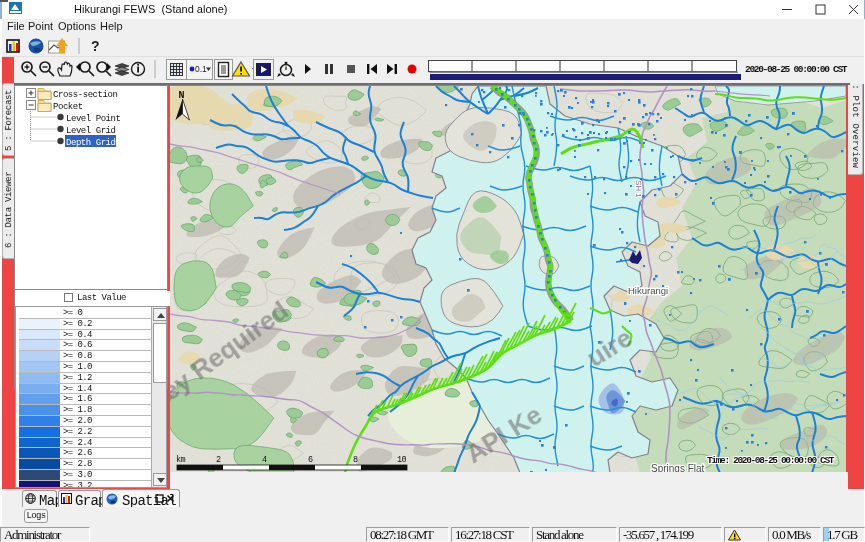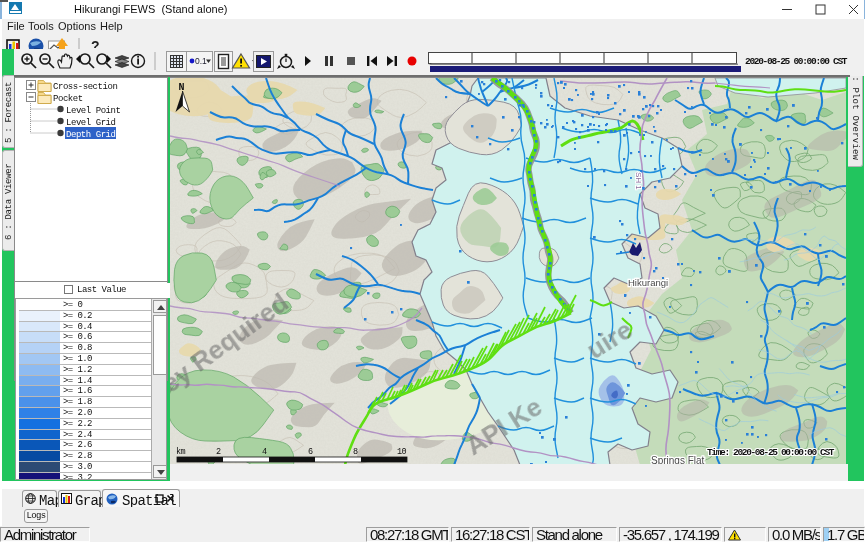--- a/index.html
+++ b/index.html
@@ -12,21 +12,21 @@
 #title-ico .tri { position:absolute; left:2px; top:2px; width:0; height:0; border-left:4.5px solid transparent; border-right:4.5px solid transparent; border-bottom:6px solid #fff; }
 #title-ico .bar { position:absolute; left:1px; top:9px; width:11px; height:2px; background:#fff; }
 #title-txt { position:absolute; left:24px; top:3px; font-size:11px; color:#111;padding-left:48px; }
 .winbtn { position:absolute; top:0; width:30px; height:19px; color:#333; text-align:center; font-size:12px; line-height:18px; }
 
 #menubar { position:absolute; left:2px; top:19px; width:862px; height:15px; background:#f0f0f0; font-size:11px; color:#1a1a1a; }
 #menubar span { position:absolute; top:1px; }
 
 #toolbar1 { position:absolute; left:2px; top:34px; width:862px; height:23px; background:#f0f0f0; border-bottom:1px solid #e0e0e0; }
 
-#main { position:absolute; left:2px; top:49px; width:862px; height:432px; background:#22c55e; }
+#main { position:absolute; left:2px; top:57px; width:862px; height:432px; background:#ef4444; }
 
 .vtab-l { position:absolute; left:0; width:14px; background:#ececec; border:1px solid #b4b4b4; border-right:none; border-radius:3px 0 0 3px; }
 .vtab-l span, .vtab-r span { position:absolute; font-family:"Liberation Mono", monospace; font-size:9px; letter-spacing:-0.3px; color:#222; white-space:nowrap; }
 .vtab-l span { transform:rotate(-90deg); transform-origin:left top; }
 .vtab-r { position:absolute; left:846px; width:15px; background:#ececec; border:1px solid #b4b4b4; border-left:none; border-radius:0 3px 3px 0; }
 .vtab-r span { transform:rotate(90deg); transform-origin:left top; }
 
 #toolbar2 { position:absolute; left:12px; top:0px; width:850px; height:27px; background:#f0f0f0; }
 
 #splitline { position:absolute; left:12px; top:26px; width:836px; height:2px; background:#6e6e6e; }
@@ -35,21 +35,21 @@
 
 #mapwrap { position:absolute; left:168px; top:28px; width:676px; height:387px; overflow:hidden; background:#e9e9e2; border-top:1px solid #888; }
 #mapstrip { position:absolute; left:168px; top:415px; width:678px; height:17px; background:#f0f0f0; }
 
 #btabs { position:absolute; left:2px; top:489px; width:862px; height:18px; background:#f0f0f0; }
 .btab { position:absolute; top:1px; height:17px; background:#f2f2f2; border:1px solid #9a9a9a; border-bottom:none; border-radius:3px 3px 0 0; font-family:"Liberation Mono", monospace; font-size:14px; letter-spacing:-0.7px; color:#111; }
 #logsrow { position:absolute; left:2px; top:507px; width:862px; height:19px; background:#f0f0f0; }
 #logsbtn { position:absolute; left:22px; top:2px; width:24px; height:14px; background:#f4f4f4; border:1px solid #9a9a9a; border-radius:3px; font-family:"Liberation Mono", monospace; font-size:9px; letter-spacing:-0.7px; color:#111; text-align:center; line-height:13px; }
 
 #statusbar { position:absolute; left:0px; top:526px; width:865px; height:16px; background:#f0f0f0; }
-.scell { position:absolute; top:1px; height:15px; background:#f0f0f0; border:1px solid; border-color:#9d9d9d #fdfdfd #fdfdfd #9d9d9d; font-family:Liberation Sans, sans-serif; font-size:15px; letter-spacing:-1.3px; color:#111; line-height:14px; padding-left:3px; white-space:nowrap; overflow:hidden; }
+.scell { position:absolute; top:1px; height:15px; background:#f0f0f0; border:1px solid; border-color:#9d9d9d #fdfdfd #fdfdfd #9d9d9d; font-family:Liberation Serif, serif; font-size:13px; letter-spacing:-1.3px; color:#111; line-height:14px; padding-left:3px; white-space:nowrap; overflow:hidden; }
 
 .lrow { position:absolute; left:3px; width:132px; height:10.8px; border-bottom:1px solid #b9b9b9; }
 .lrow .sw { position:absolute; left:0; top:0; width:41px; height:9.8px; }
 .lrow .lt { position:absolute; left:44px; top:0px; font-family:"Liberation Mono", monospace; font-size:9px; letter-spacing:-0.6px; color:#111; line-height:10px; }
 </style>
 </head>
 <body>
 
 <div id="titlebar">
   <div style="position:absolute;left:-2px;top:0;width:8px;height:2px;background:#555"></div>
@@ -64,21 +64,21 @@
   <div class="winbtn" style="left:803px;"><svg width="30" height="19">
         <rect x="11" y="5" width="9" height="9" fill="none" stroke="#333" stroke-width="1"></rect>
       </svg></div>
   <div class="winbtn" style="left:836px;"><svg width="30" height="19">
         <path d="M11 5 L20 14 M20 5 L11 14" stroke="#333" stroke-width="1"></path>
       </svg></div>
 </div>
 
 <div id="menubar">
   <span style="left:5px">File</span>
-    <span style="left:26px">Tools</span>
+    <span style="left:26px">Point</span>
     <span style="left:56px">Options</span>
     <span style="left:98px">Help</span>
 </div>
 
 <div id="toolbar1">
   <svg width="862" height="23" style="position:absolute;left:0;top:0">
 
     <rect x="5" y="6" width="12" height="12" fill="none" stroke="#111" stroke-width="1.6"></rect>
     <rect x="7" y="10" width="2.5" height="7" fill="#1535d8"></rect>
     <rect x="10.5" y="7.5" width="2.5" height="9.5" fill="#e8c800"></rect>

